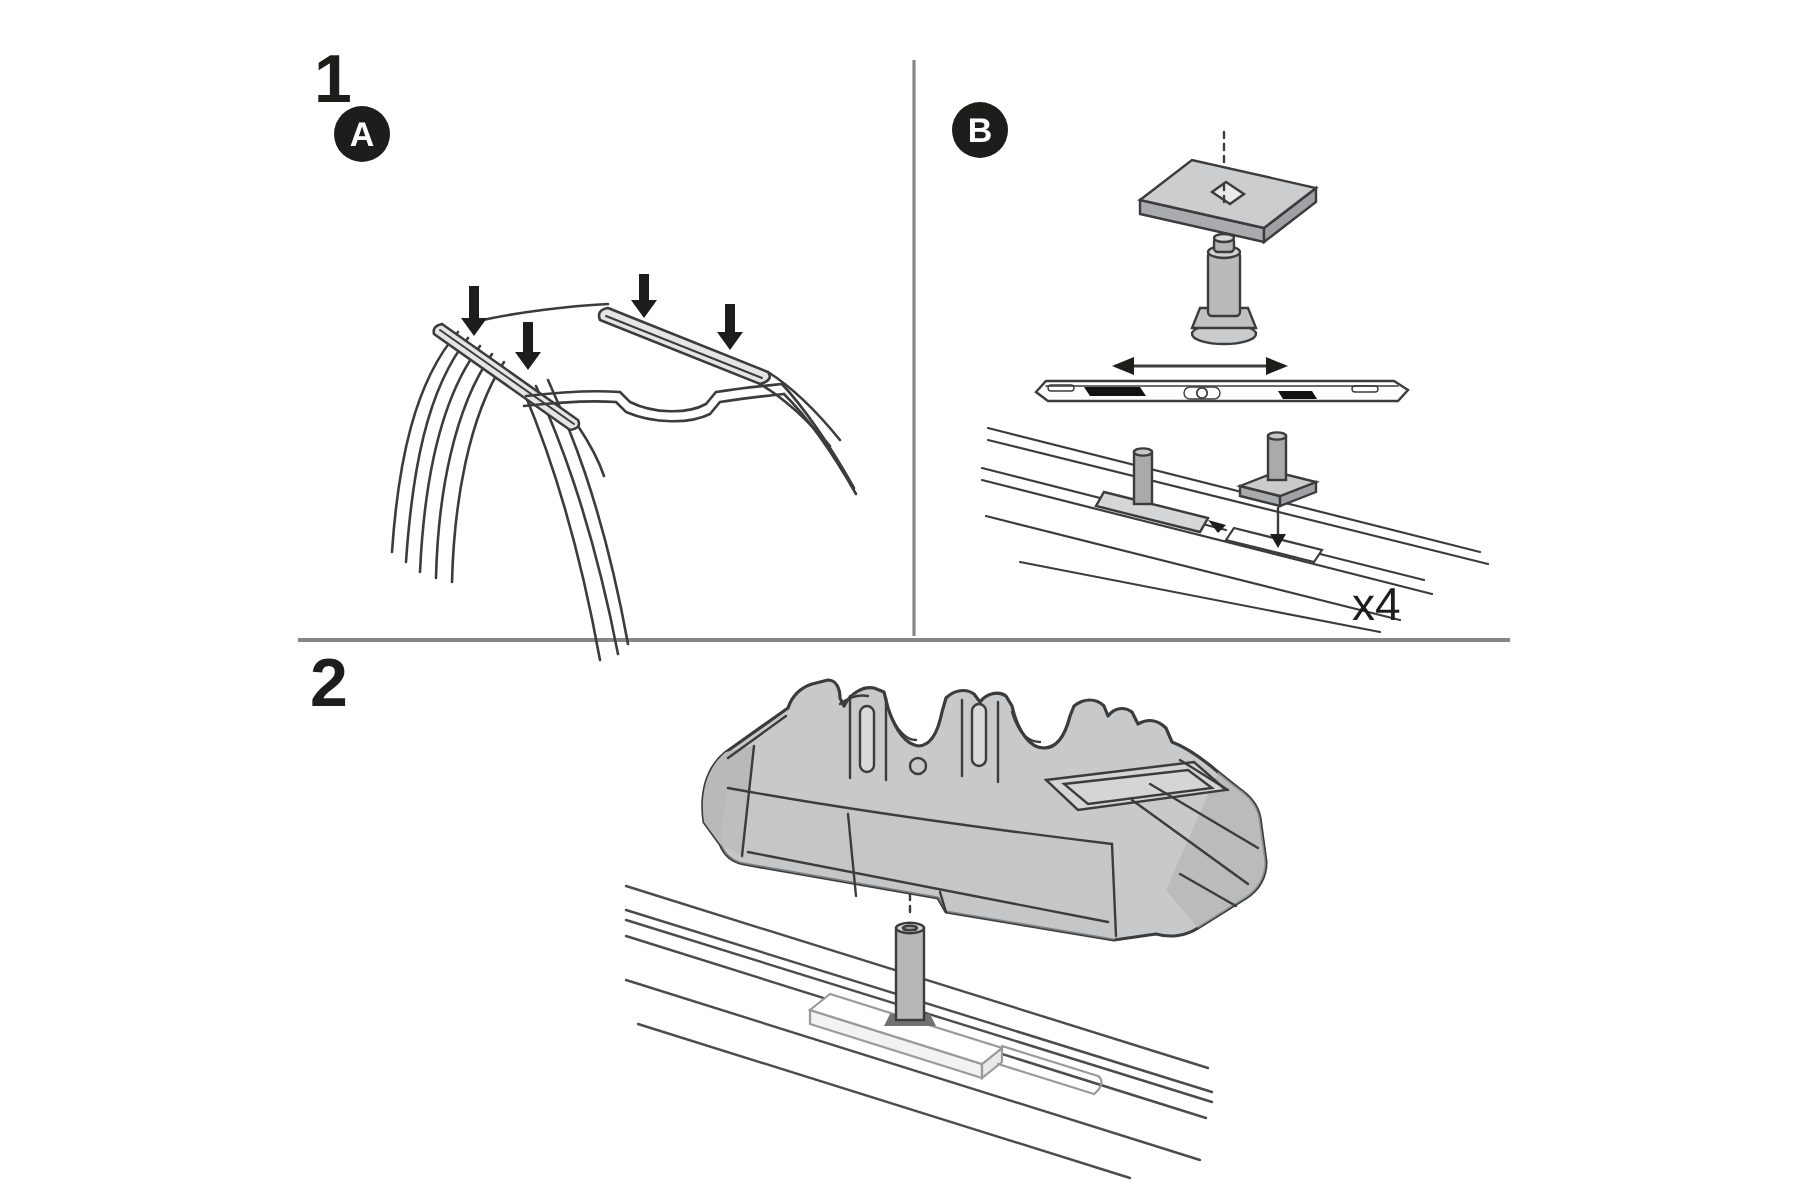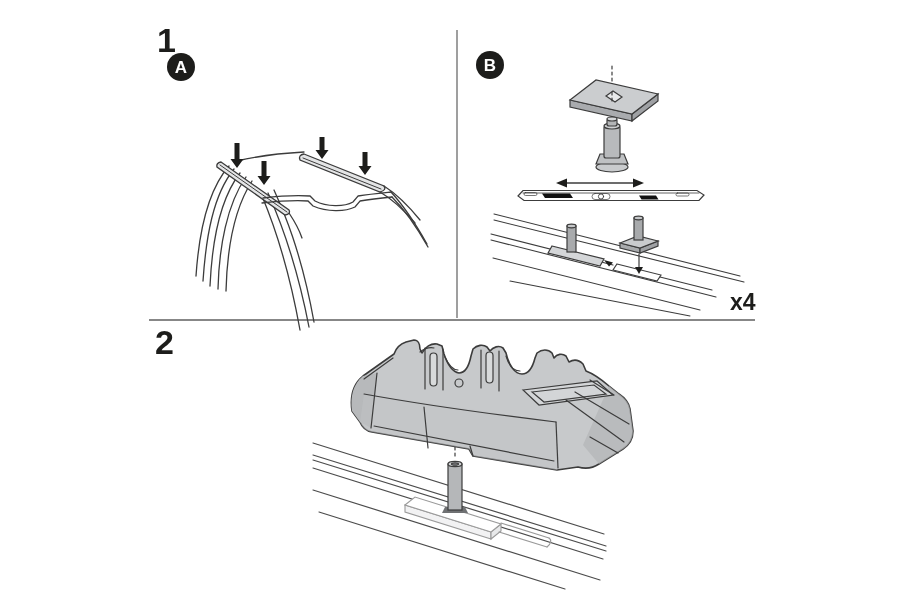--- a/index.html
+++ b/index.html
@@ -15,21 +15,21 @@
   .step-num.one{left:157px;top:23px;}
   .step-num.two{left:155px;top:325px;}
   .badge{
     position:absolute;width:28px;height:28px;border-radius:50%;
     background:#1d1d1b;color:#ffffff;font-weight:700;font-size:17px;
     display:flex;align-items:center;justify-content:center;line-height:1;
   }
   .badge.a{left:167px;top:53px;}
   .badge.b{left:476px;top:51px;}
   .qty{
-    position:absolute;left:730px;top:291px;font-weight:700;font-size:23px;
+    position:absolute;left:676px;top:291px;font-weight:400;font-size:23px;
     color:#1d1d1b;line-height:1;
   }
 </style>
 </head>
 <body>
 
 <div class="stage">
 
   <svg class="canvas" width="900" height="600" viewBox="0 0 900 600">
 

